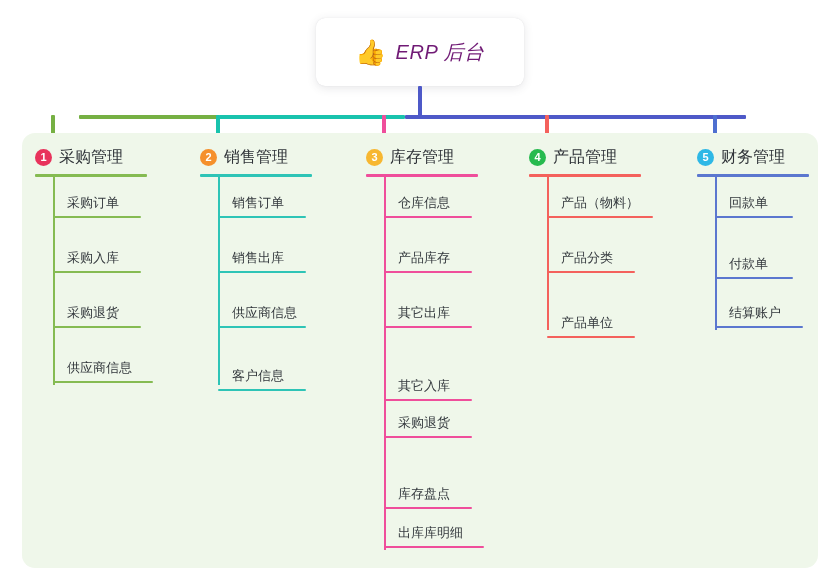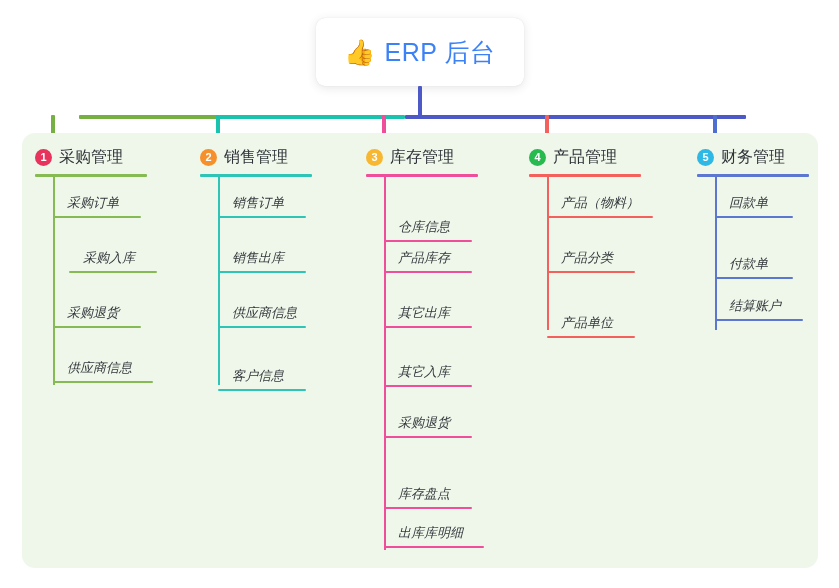--- a/index.html
+++ b/index.html
@@ -34,24 +34,25 @@
     justify-content: center;
     gap: 9px;
     box-sizing: border-box;
   }
   #title-emoji {
     font-size: 25px;
     line-height: 1;
     display: inline-block;
   }
   #title-text {
-    font-size: 25px;
-    color: #3b82f6;
+    font-size: 20px;
+    color: #701a75;
     letter-spacing: 0.5px;
     white-space: nowrap;
+    font-style: italic;
   }
 
   
   .vline {
     position: absolute;
     width: 4px;
     border-radius: 1px;
   }
   .hseg {
     position: absolute;
@@ -107,21 +108,20 @@
     border-radius: 1px;
   }
   .col-spine {
     position: absolute;
     width: 2px;
     left: 18px;
   }
   .leaf {
     position: absolute;
     left: 18px;
-    font-style: italic;
   }
   .leaf-label {
     position: absolute;
     left: 14px;
     bottom: 6px;
     font-size: 13px;
     color: #33383d;
     white-space: nowrap;
   }
   .leaf-underline {
@@ -160,21 +160,21 @@
           <div class="col-header">
             <span class="badge" style="background: rgb(232, 51, 92);">1</span>
             <span class="col-title">采购管理</span>
           </div>
           <div class="col-underline" style="width: 112px; background: rgb(133, 187, 82);"></div>
           <div class="col-spine" style="top: 44px; height: 208px; background: rgb(133, 187, 82);"></div>
           <div class="leaf" style="top: 55px; width: 88px; height: 30px;">
             <span class="leaf-label">采购订单</span>
             <div class="leaf-underline" style="width: 88px; background: rgb(133, 187, 82);"></div>
           </div>
-          <div class="leaf" style="top: 110px; width: 88px; height: 30px; margin-left: 16px;">
+          <div class="leaf" style="top: 110px; width: 88px; height: 30px;">
             <span class="leaf-label">采购入库</span>
             <div class="leaf-underline" style="width: 88px; background: rgb(133, 187, 82);"></div>
           </div>
           <div class="leaf" style="top: 165px; width: 88px; height: 30px;">
             <span class="leaf-label">采购退货</span>
             <div class="leaf-underline" style="width: 88px; background: rgb(133, 187, 82);"></div>
           </div>
           <div class="leaf" style="top: 220px; width: 100px; height: 30px;">
             <span class="leaf-label">供应商信息</span>
             <div class="leaf-underline" style="width: 100px; background: rgb(133, 187, 82);"></div>
@@ -204,33 +204,33 @@
             <div class="leaf-underline" style="width: 88px; background: rgb(46, 196, 182);"></div>
           </div>
         </div>
         <div class="column" style="left: 344px;">
           <div class="col-header">
             <span class="badge" style="background: rgb(247, 183, 49);">3</span>
             <span class="col-title">库存管理</span>
           </div>
           <div class="col-underline" style="width: 112px; background: rgb(239, 78, 155);"></div>
           <div class="col-spine" style="top: 44px; height: 373px; background: rgb(239, 78, 155);"></div>
-          <div class="leaf" style="top: 55px; width: 88px; height: 30px; margin-top: 24px;">
+          <div class="leaf" style="top: 55px; width: 88px; height: 30px;">
             <span class="leaf-label">仓库信息</span>
             <div class="leaf-underline" style="width: 88px; background: rgb(239, 78, 155);"></div>
           </div>
           <div class="leaf" style="top: 110px; width: 88px; height: 30px;">
             <span class="leaf-label">产品库存</span>
             <div class="leaf-underline" style="width: 88px; background: rgb(239, 78, 155);"></div>
           </div>
           <div class="leaf" style="top: 165px; width: 88px; height: 30px;">
             <span class="leaf-label">其它出库</span>
             <div class="leaf-underline" style="width: 88px; background: rgb(239, 78, 155);"></div>
           </div>
-          <div class="leaf" style="top: 224px; width: 88px; height: 30px; padding-left: 16px;">
+          <div class="leaf" style="top: 238px; width: 88px; height: 30px; padding-left: 16px;">
             <span class="leaf-label">其它入库</span>
             <div class="leaf-underline" style="width: 88px; background: rgb(239, 78, 155);"></div>
           </div>
           <div class="leaf" style="top: 275px; width: 88px; height: 30px;">
             <span class="leaf-label">采购退货</span>
             <div class="leaf-underline" style="width: 88px; background: rgb(239, 78, 155);"></div>
           </div>
           <div class="leaf" style="top: 346px; width: 88px; height: 30px;">
             <span class="leaf-label">库存盘点</span>
             <div class="leaf-underline" style="width: 88px; background: rgb(239, 78, 155);"></div>
@@ -268,21 +268,21 @@
           <div class="col-underline" style="width: 112px; background: rgb(91, 119, 207);"></div>
           <div class="col-spine" style="top: 44px; height: 153px; background: rgb(91, 119, 207);"></div>
           <div class="leaf" style="top: 55px; width: 78px; height: 30px;">
             <span class="leaf-label">回款单</span>
             <div class="leaf-underline" style="width: 78px; background: rgb(91, 119, 207);"></div>
           </div>
           <div class="leaf" style="top: 116px; width: 78px; height: 30px;">
             <span class="leaf-label">付款单</span>
             <div class="leaf-underline" style="width: 78px; background: rgb(91, 119, 207);"></div>
           </div>
-          <div class="leaf" style="top: 158px; width: 88px; height: 30px;">
+          <div class="leaf" style="top: 165px; width: 88px; height: 30px;">
             <span class="leaf-label">结算账户</span>
             <div class="leaf-underline" style="width: 88px; background: rgb(91, 119, 207);"></div>
           </div>
         </div>
       </div>
   </div>
 
 </div>
 
 </body></html>

